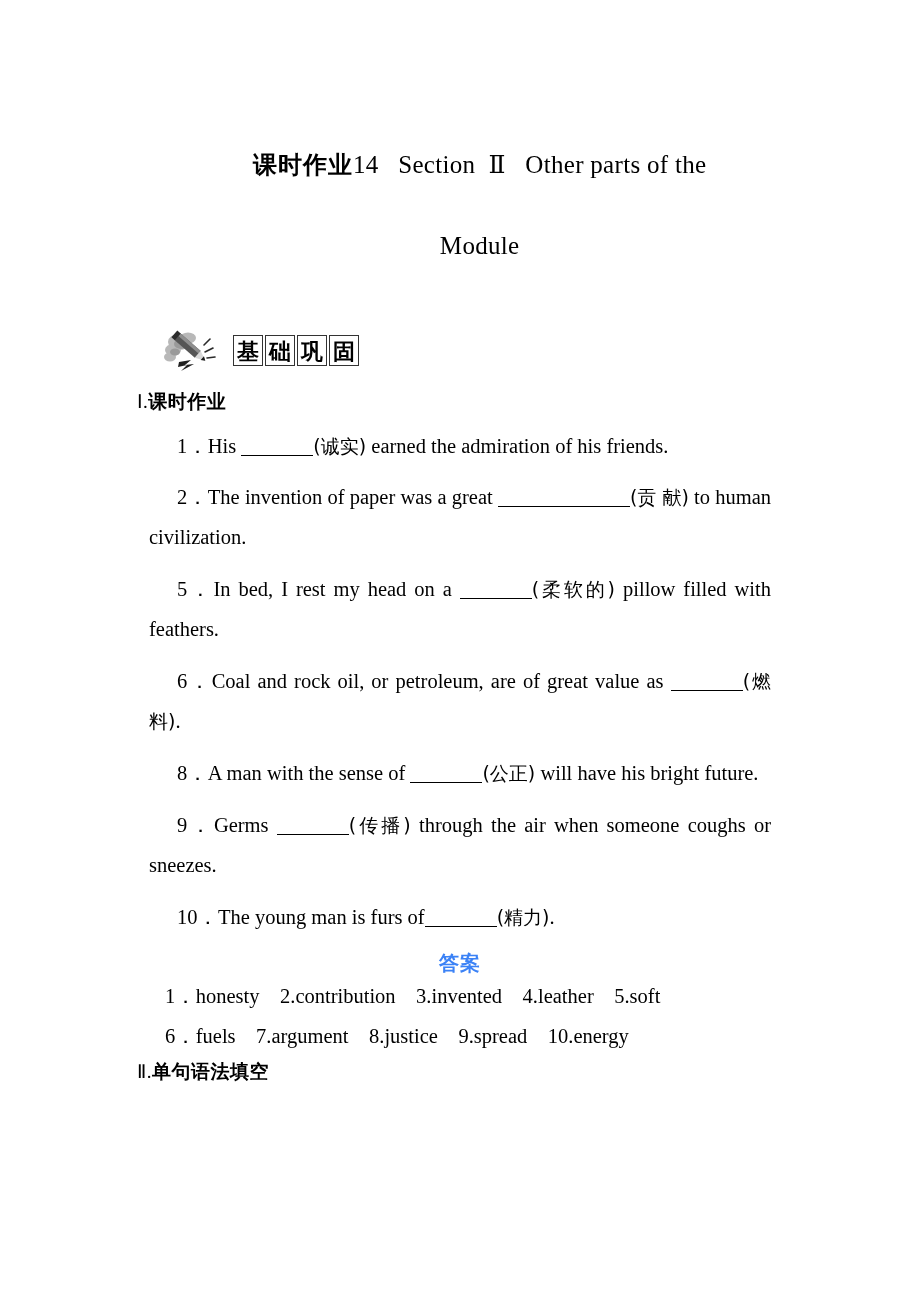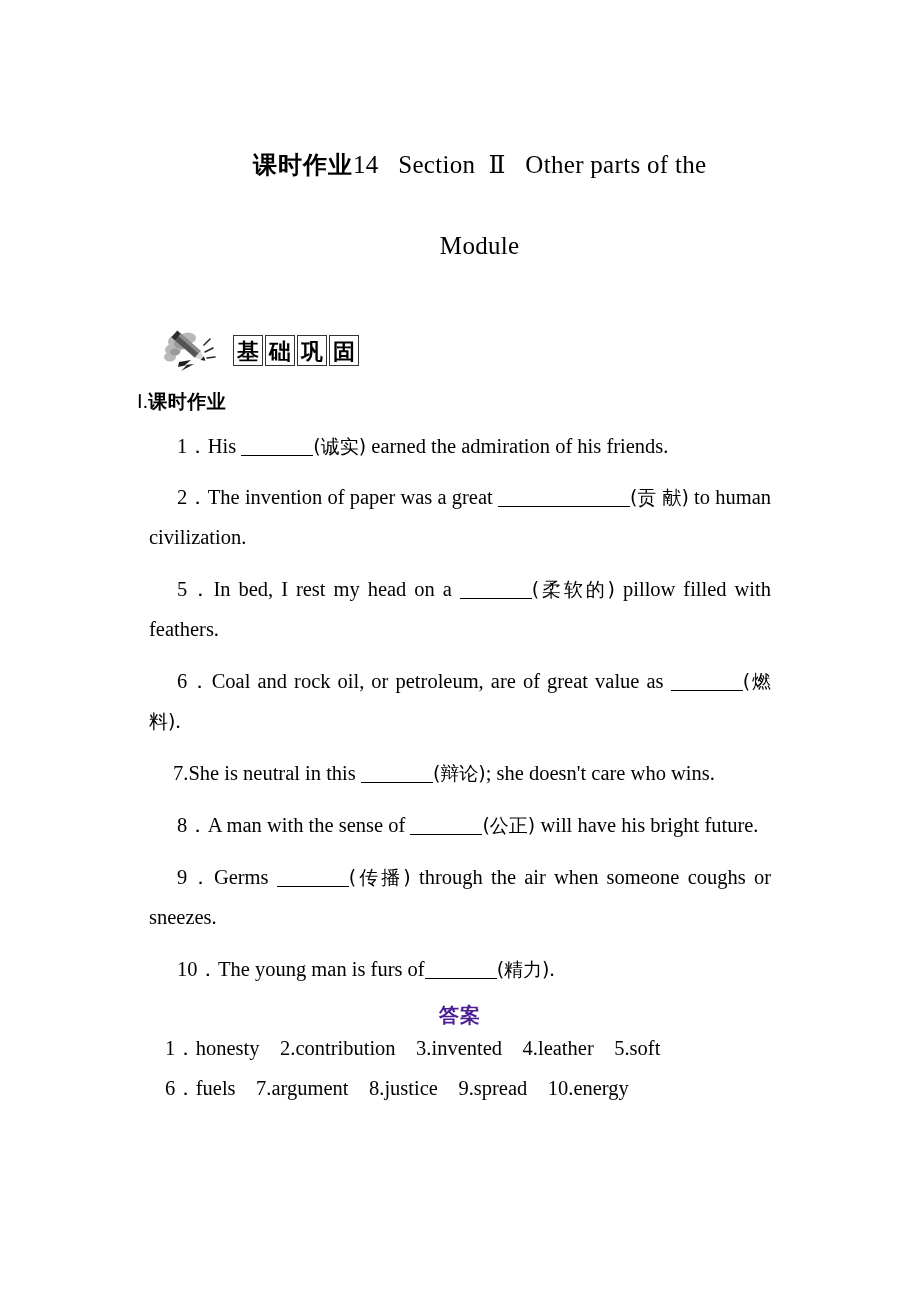--- a/index.html
+++ b/index.html
@@ -110,21 +110,21 @@
   }
   .b-s { width: 72px; }
   .b-l { width: 132px; }
 
   .cn { font-family: "DejaVu Sans", "Liberation Sans", sans-serif; font-size: 19px; }
 
   
   .answer-label {
     margin-top: 4px;
     text-align: center;
-    color: #4c1d95;
+    color: #3b82f6;
     font-family: "DejaVu Sans", "Liberation Sans", sans-serif;
     font-weight: bold;
     font-size: 20px;
     letter-spacing: 1px;
   }
   .answer-line {
     font-size: 20.5px;
     line-height: 1.95;
     text-indent: 28px;
     margin: 0;
@@ -184,30 +184,32 @@
       <p class="q"><span>1．</span><span>His </span><span class="blank b-s"></span><span class="cn">(诚实)</span><span> earned the admiration of his friends.</span></p>
 
       <p class="q"><span>2．</span><span>The invention of paper was a great </span><span class="blank b-l"></span><span class="cn">(贡 献)</span><span> to human civilization.</span></p>
 
 
 
       <p class="q"><span>5．</span><span>In bed, I rest my head on a </span><span class="blank b-s"></span><span class="cn">(柔软的)</span><span> pillow filled with feathers.</span></p>
 
       <p class="q"><span>6．</span><span>Coal and rock oil, or petroleum, are of great value as </span><span class="blank b-s"></span><span class="cn">(燃料)</span><span>.</span></p>
 
-      <p class="q tight"><span>7.</span><span>She is neutral in this </span><span class="blank b-s"></span><span class="cn">(辩论)</span><span>; she doesn't care who wins.</span></p>
 
       <p class="q"><span>8．</span><span>A man with the sense of </span><span class="blank b-s"></span><span class="cn">(公正)</span><span> will have his bright future.</span></p>
 
       <p class="q"><span>9．</span><span>Germs </span><span class="blank b-s"></span><span class="cn">(传播)</span><span> through the air when someone coughs or sneezes.</span></p>
 
       <p class="q"><span>10．</span><span>The young man is furs of</span><span class="blank b-s"></span><span class="cn">(精力)</span><span>.</span></p>
 
     </div>
 
     <div class="answer-label">答案</div>
 
     <p class="answer-line">1．honesty　2.contribution　3.invented　4.leather　5.soft</p>
     <p class="answer-line">6．fuels　7.argument　8.justice　9.spread　10.energy</p>
 
+    <div class="section-head" style="margin-top:2px">
+      <span class="rn">Ⅱ</span><span class="rn">.</span><span>单句语法填空</span>
+    </div>
 
   </div>
 </div>
 
 </body></html>

